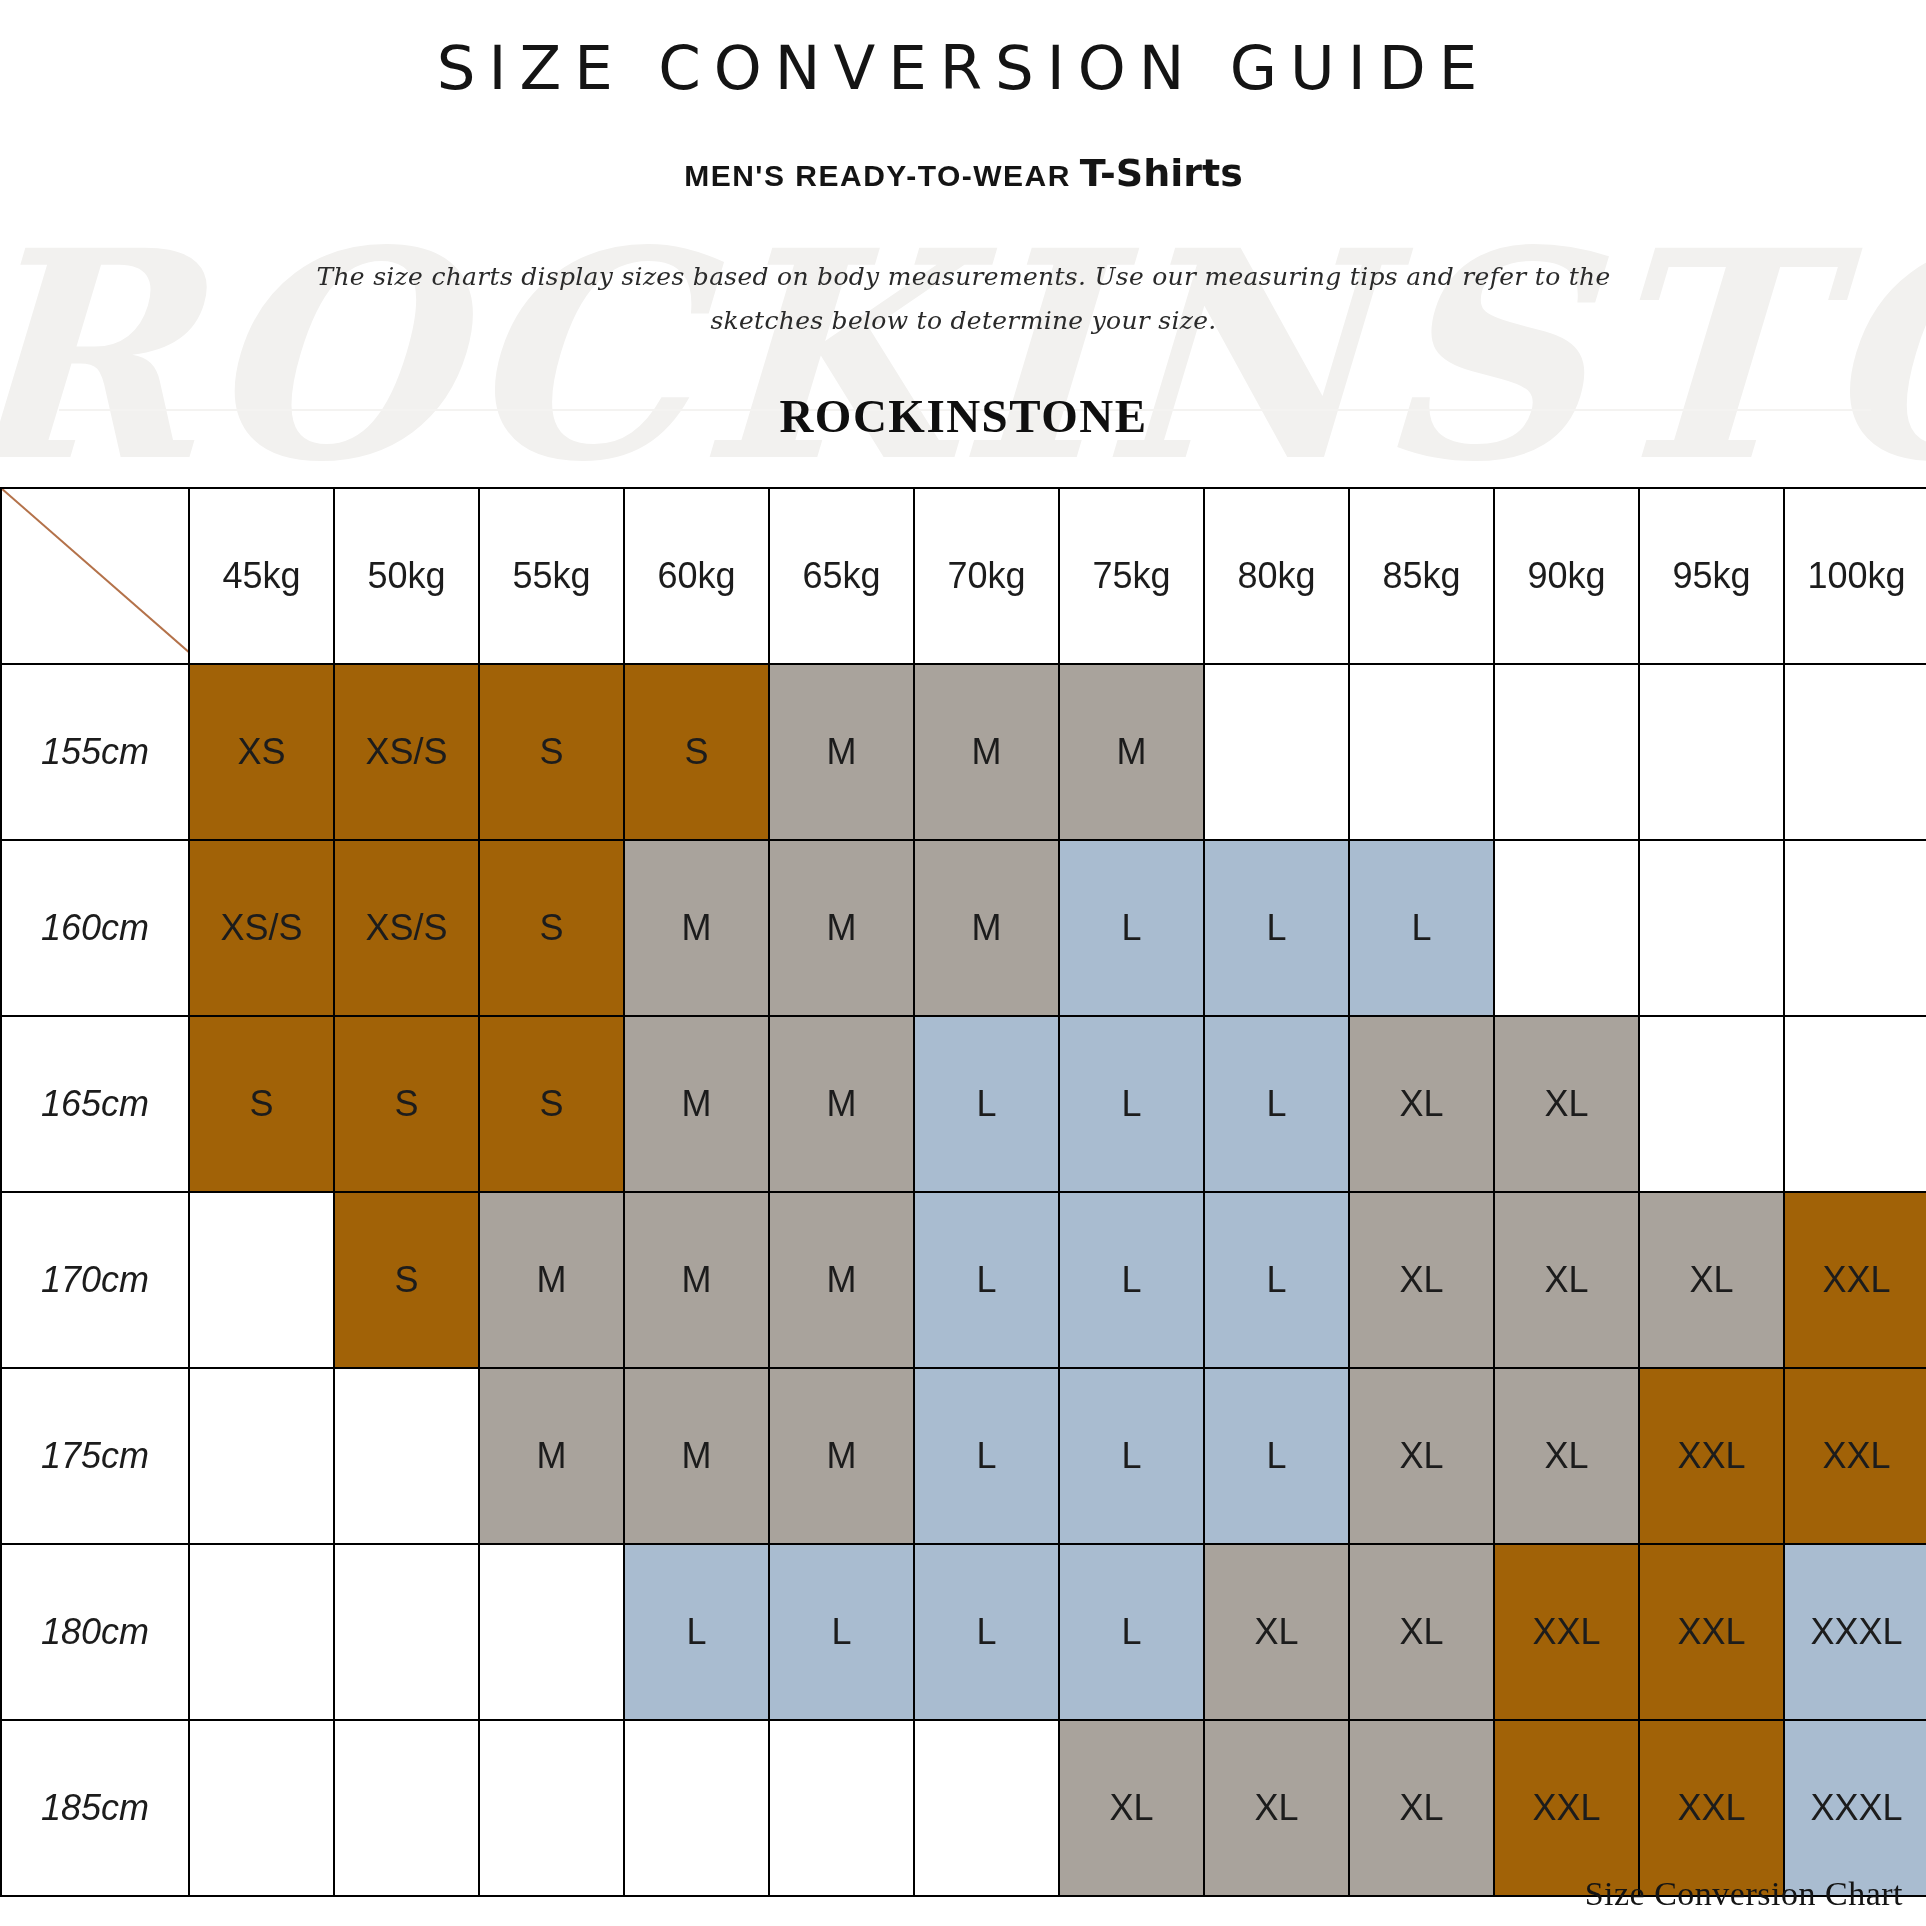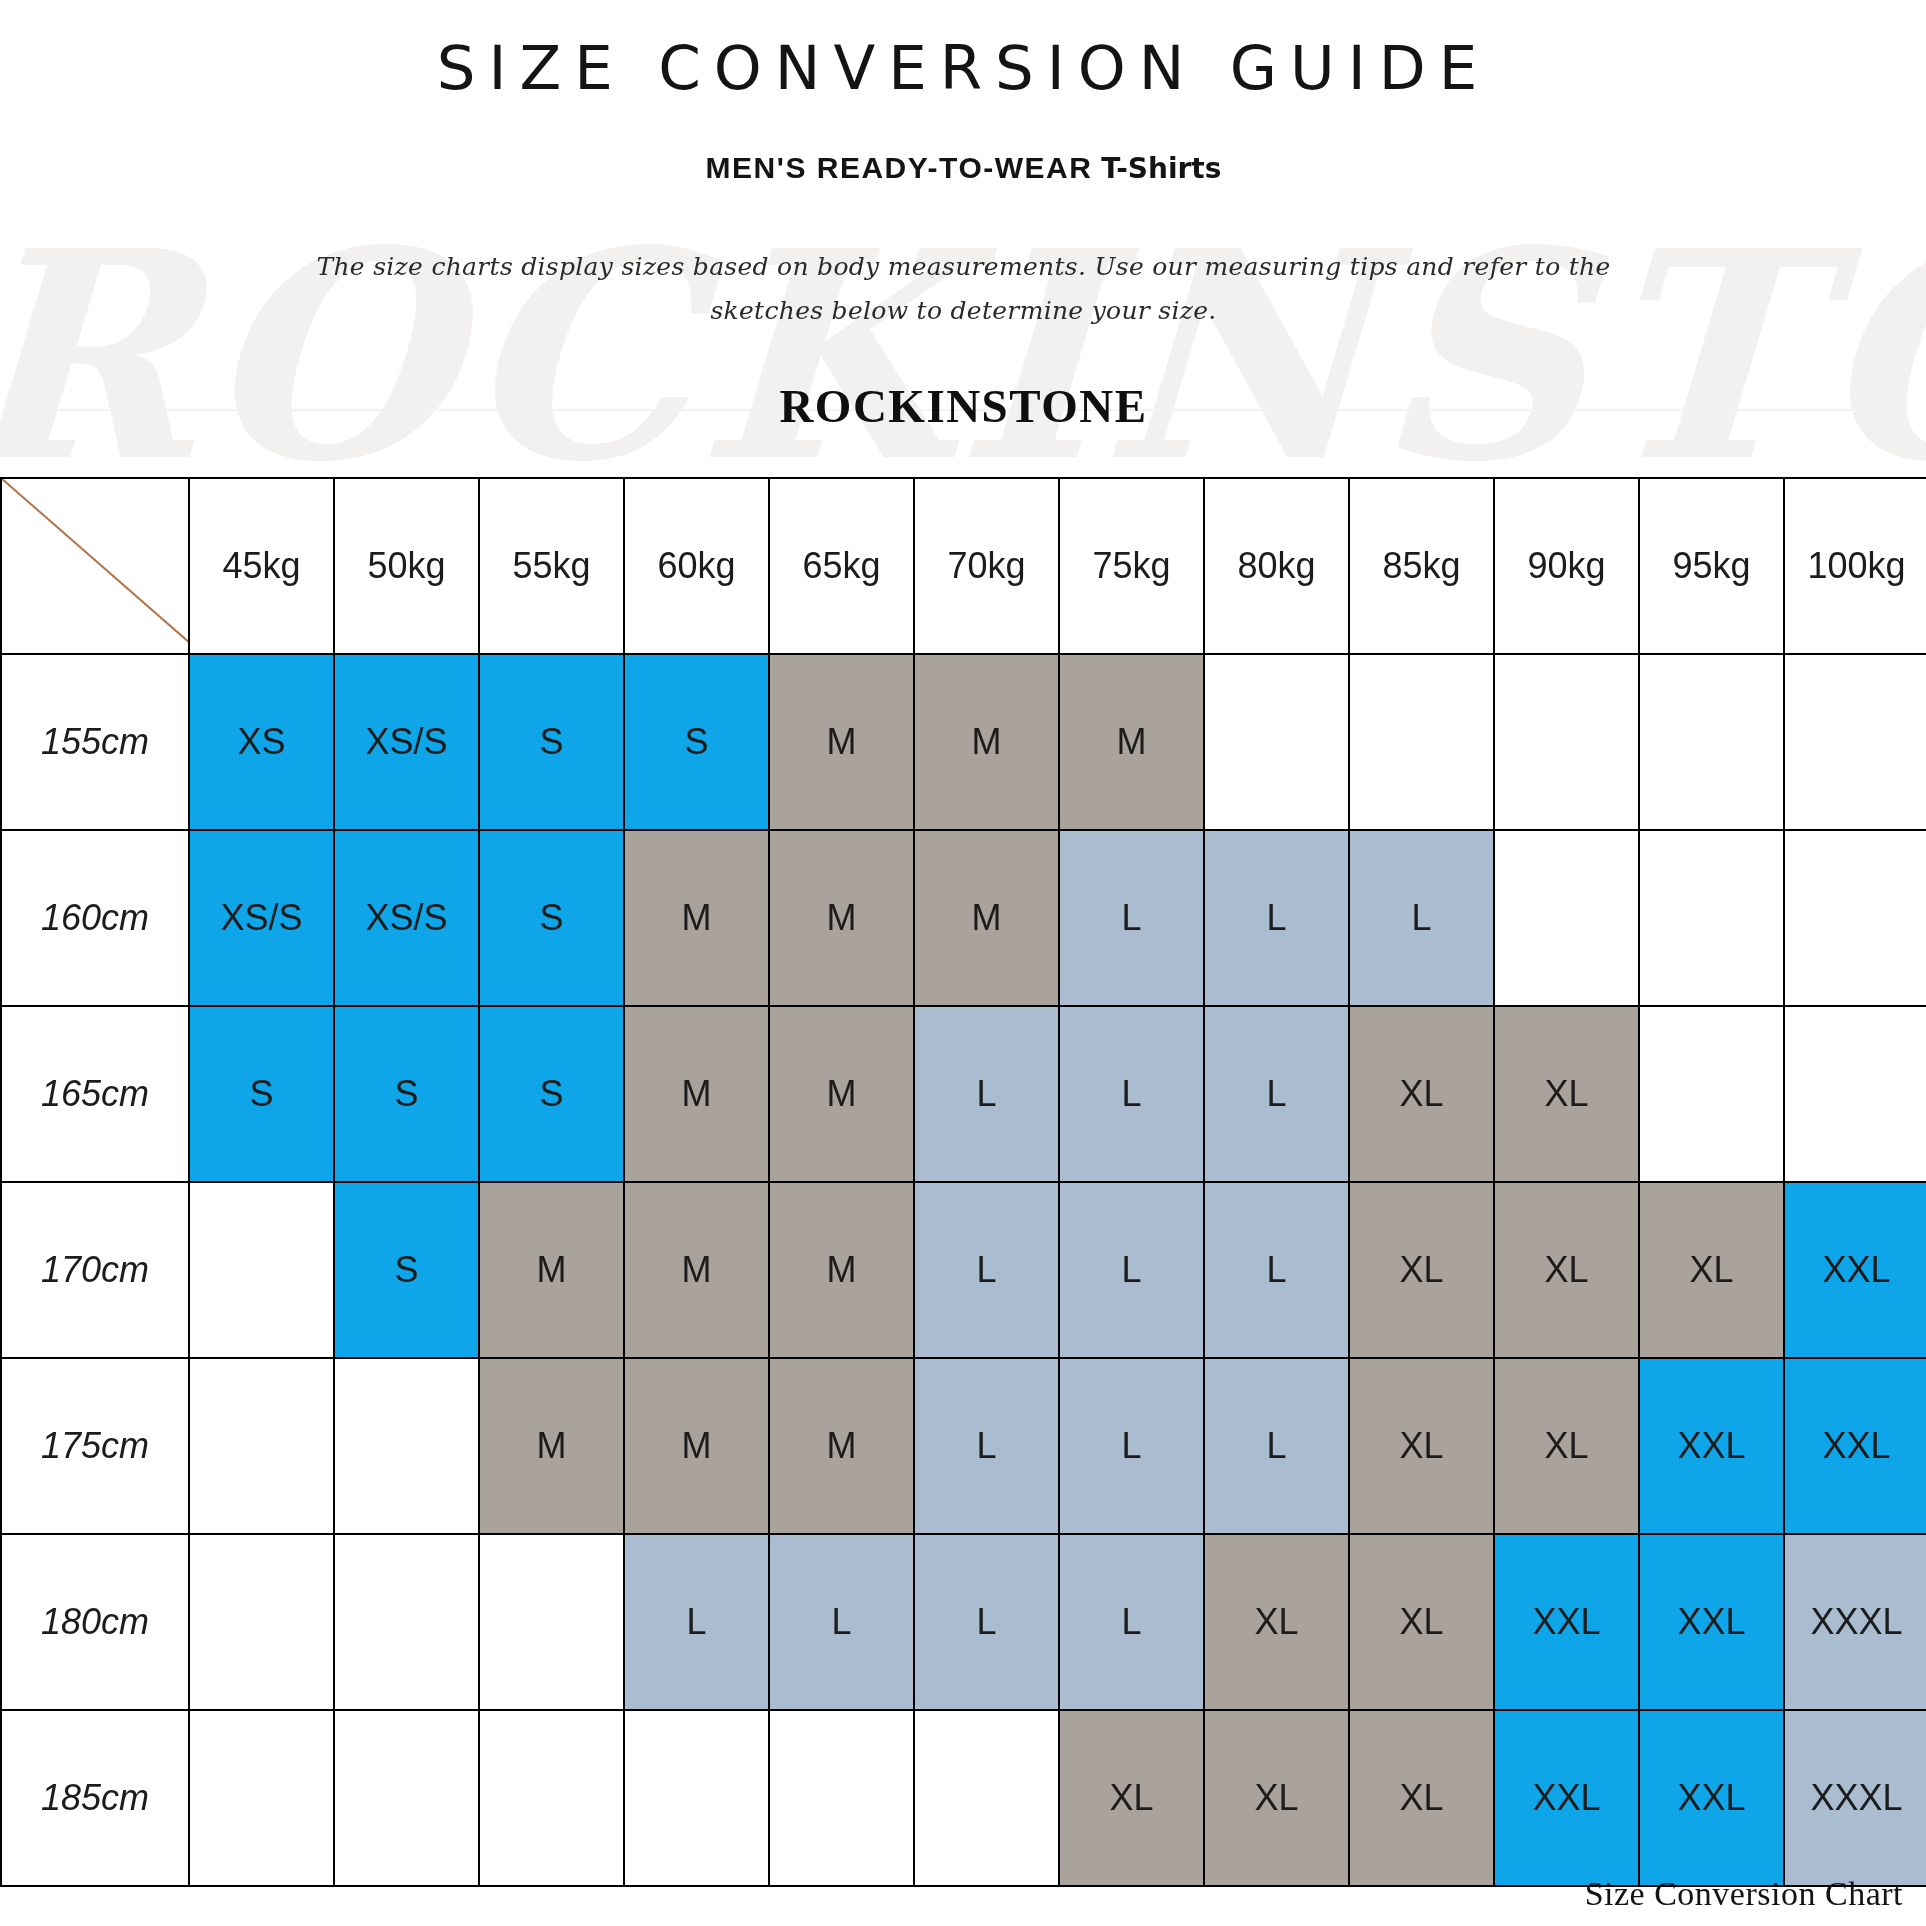--- a/index.html
+++ b/index.html
@@ -70,21 +70,21 @@
   }
   .subtitle {
     text-align: center;
     margin-top: 48px;
     font-size: 30px;
     font-weight: 700;
     letter-spacing: 0.5px;
     color: #141414;
   }
   .subtitle .sub-a { letter-spacing: 1.5px; }
-  .subtitle .sub-b { font-family: "DejaVu Sans", sans-serif; font-size: 28px; letter-spacing: 0px; }
+  .subtitle .sub-b { font-family: "DejaVu Sans", sans-serif; font-size: 38px; letter-spacing: 0px; }
 
   .blurb {
     margin: 60px auto 0 auto;
     width: 1317px;
     text-align: center;
     font-family: "DejaVu Serif", serif;
     font-style: italic;
     font-size: 25px;
     line-height: 1.75;
     color: #2a2a2a;
@@ -133,21 +133,21 @@
     font-size: 36px;
     color: #1c1c1c;
     font-style: italic;
   }
   .colhead {
     font-size: 36px;
     color: #1c1c1c;
   }
 
   td.c-empty { background: #ffffff; }
-  td.c-light { background: #0ea5e9; }
+  td.c-light { background: #a16207; }
   td.c-gray  { background: #a9a39c; }
   td.c-blue  { background: #a9bcd0; }
 
   .footer-note {
     position: absolute;
     right: 24px;
     bottom: 14px;
     font-family: "Liberation Serif", serif;
     font-size: 34px;
     color: #141414;

